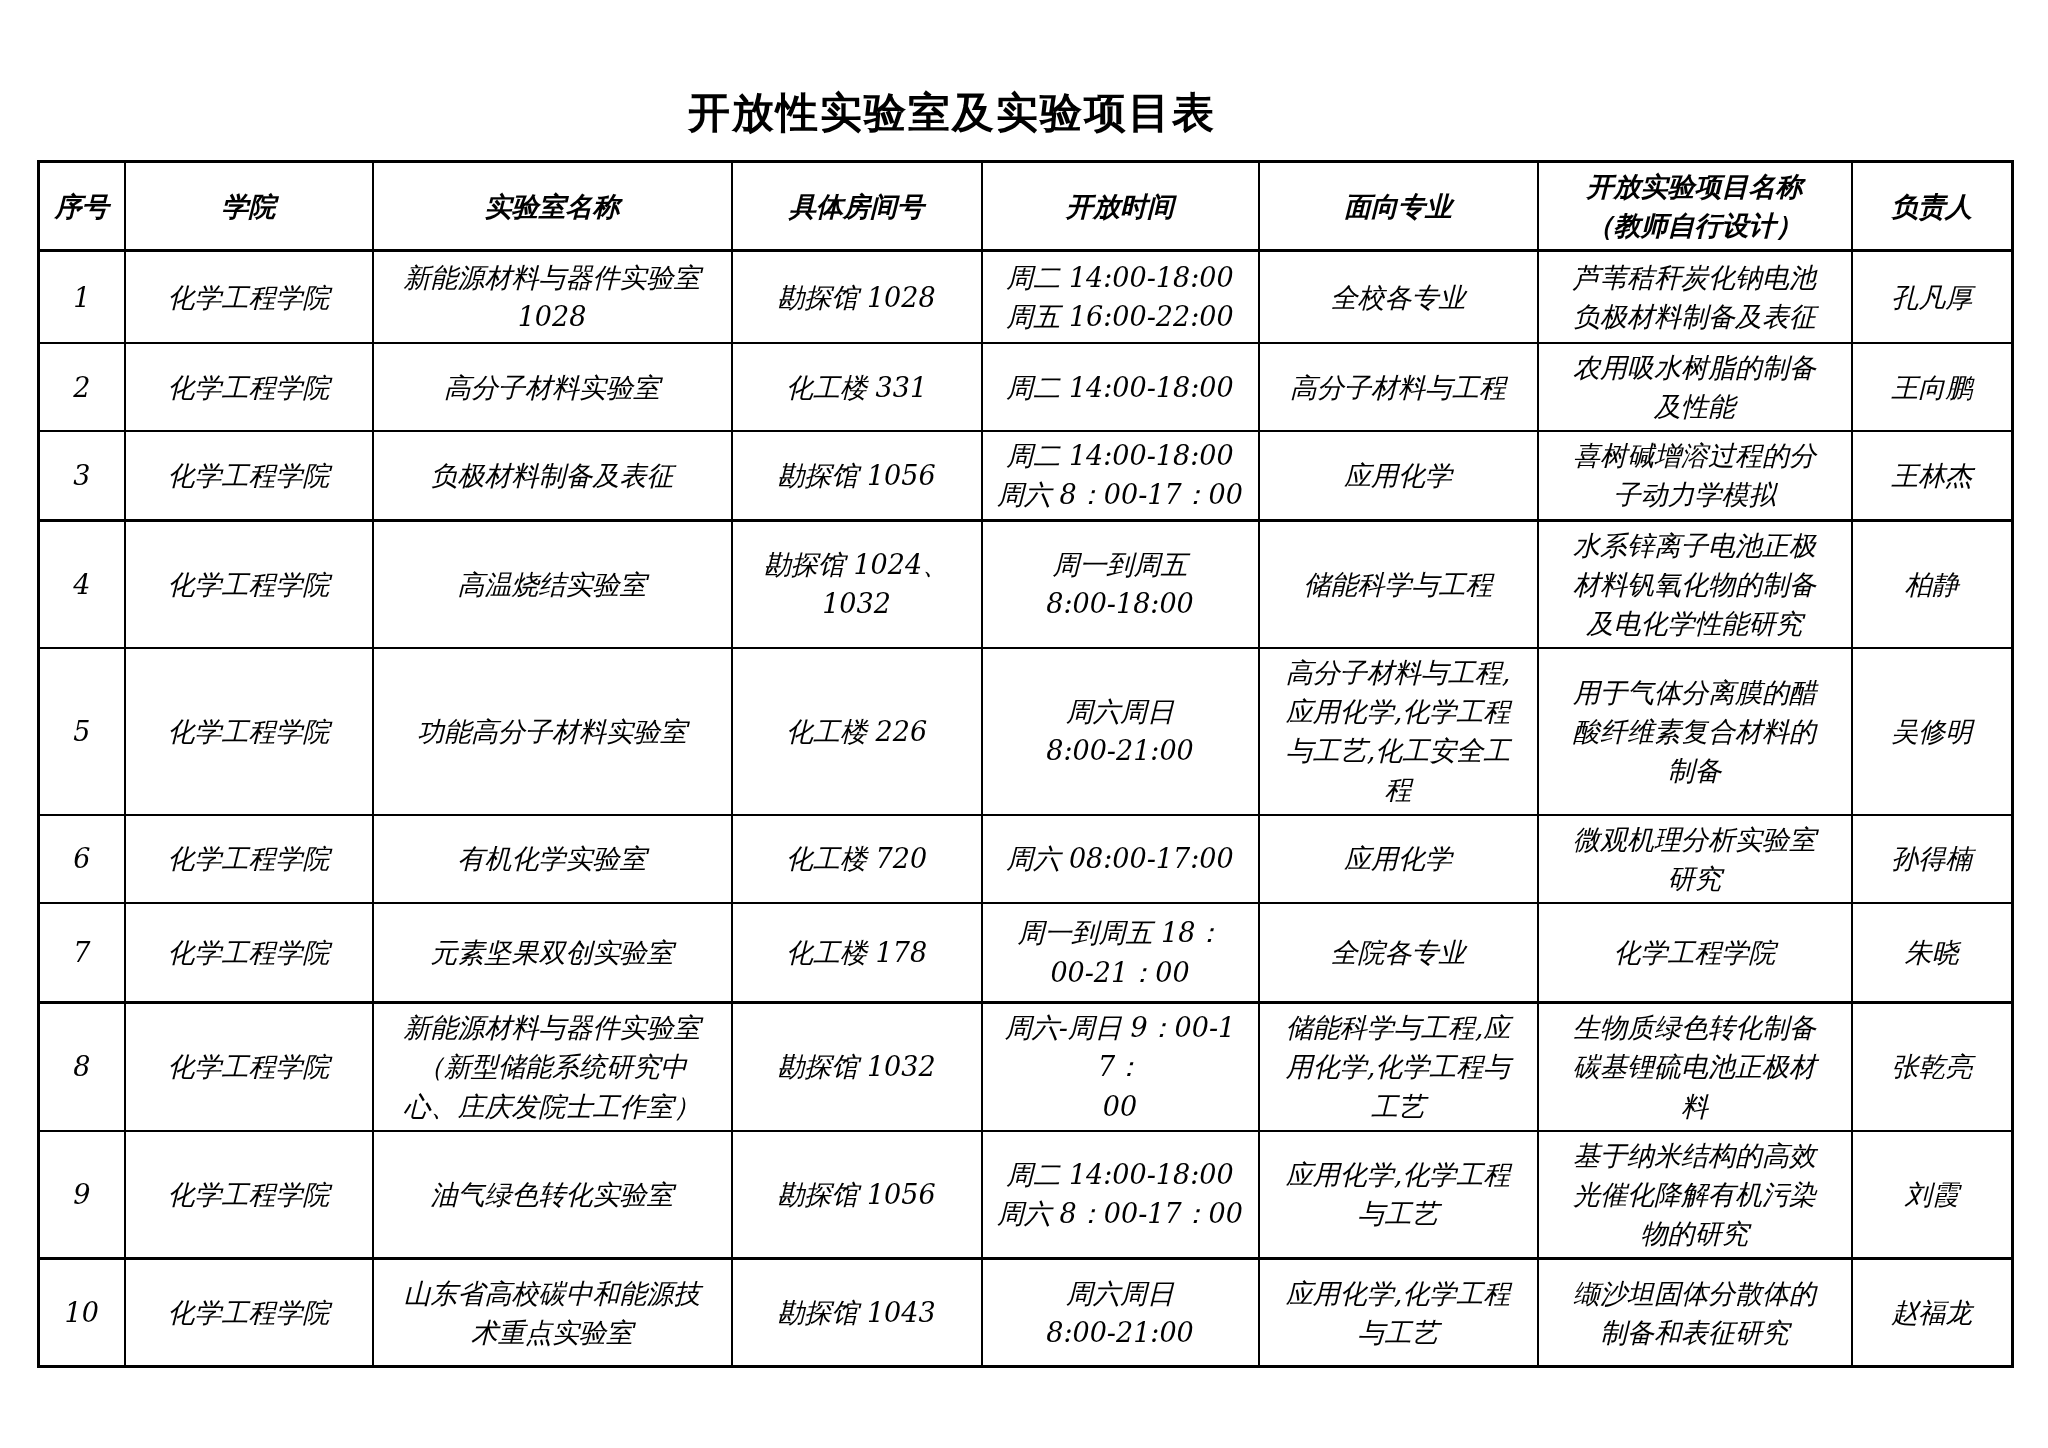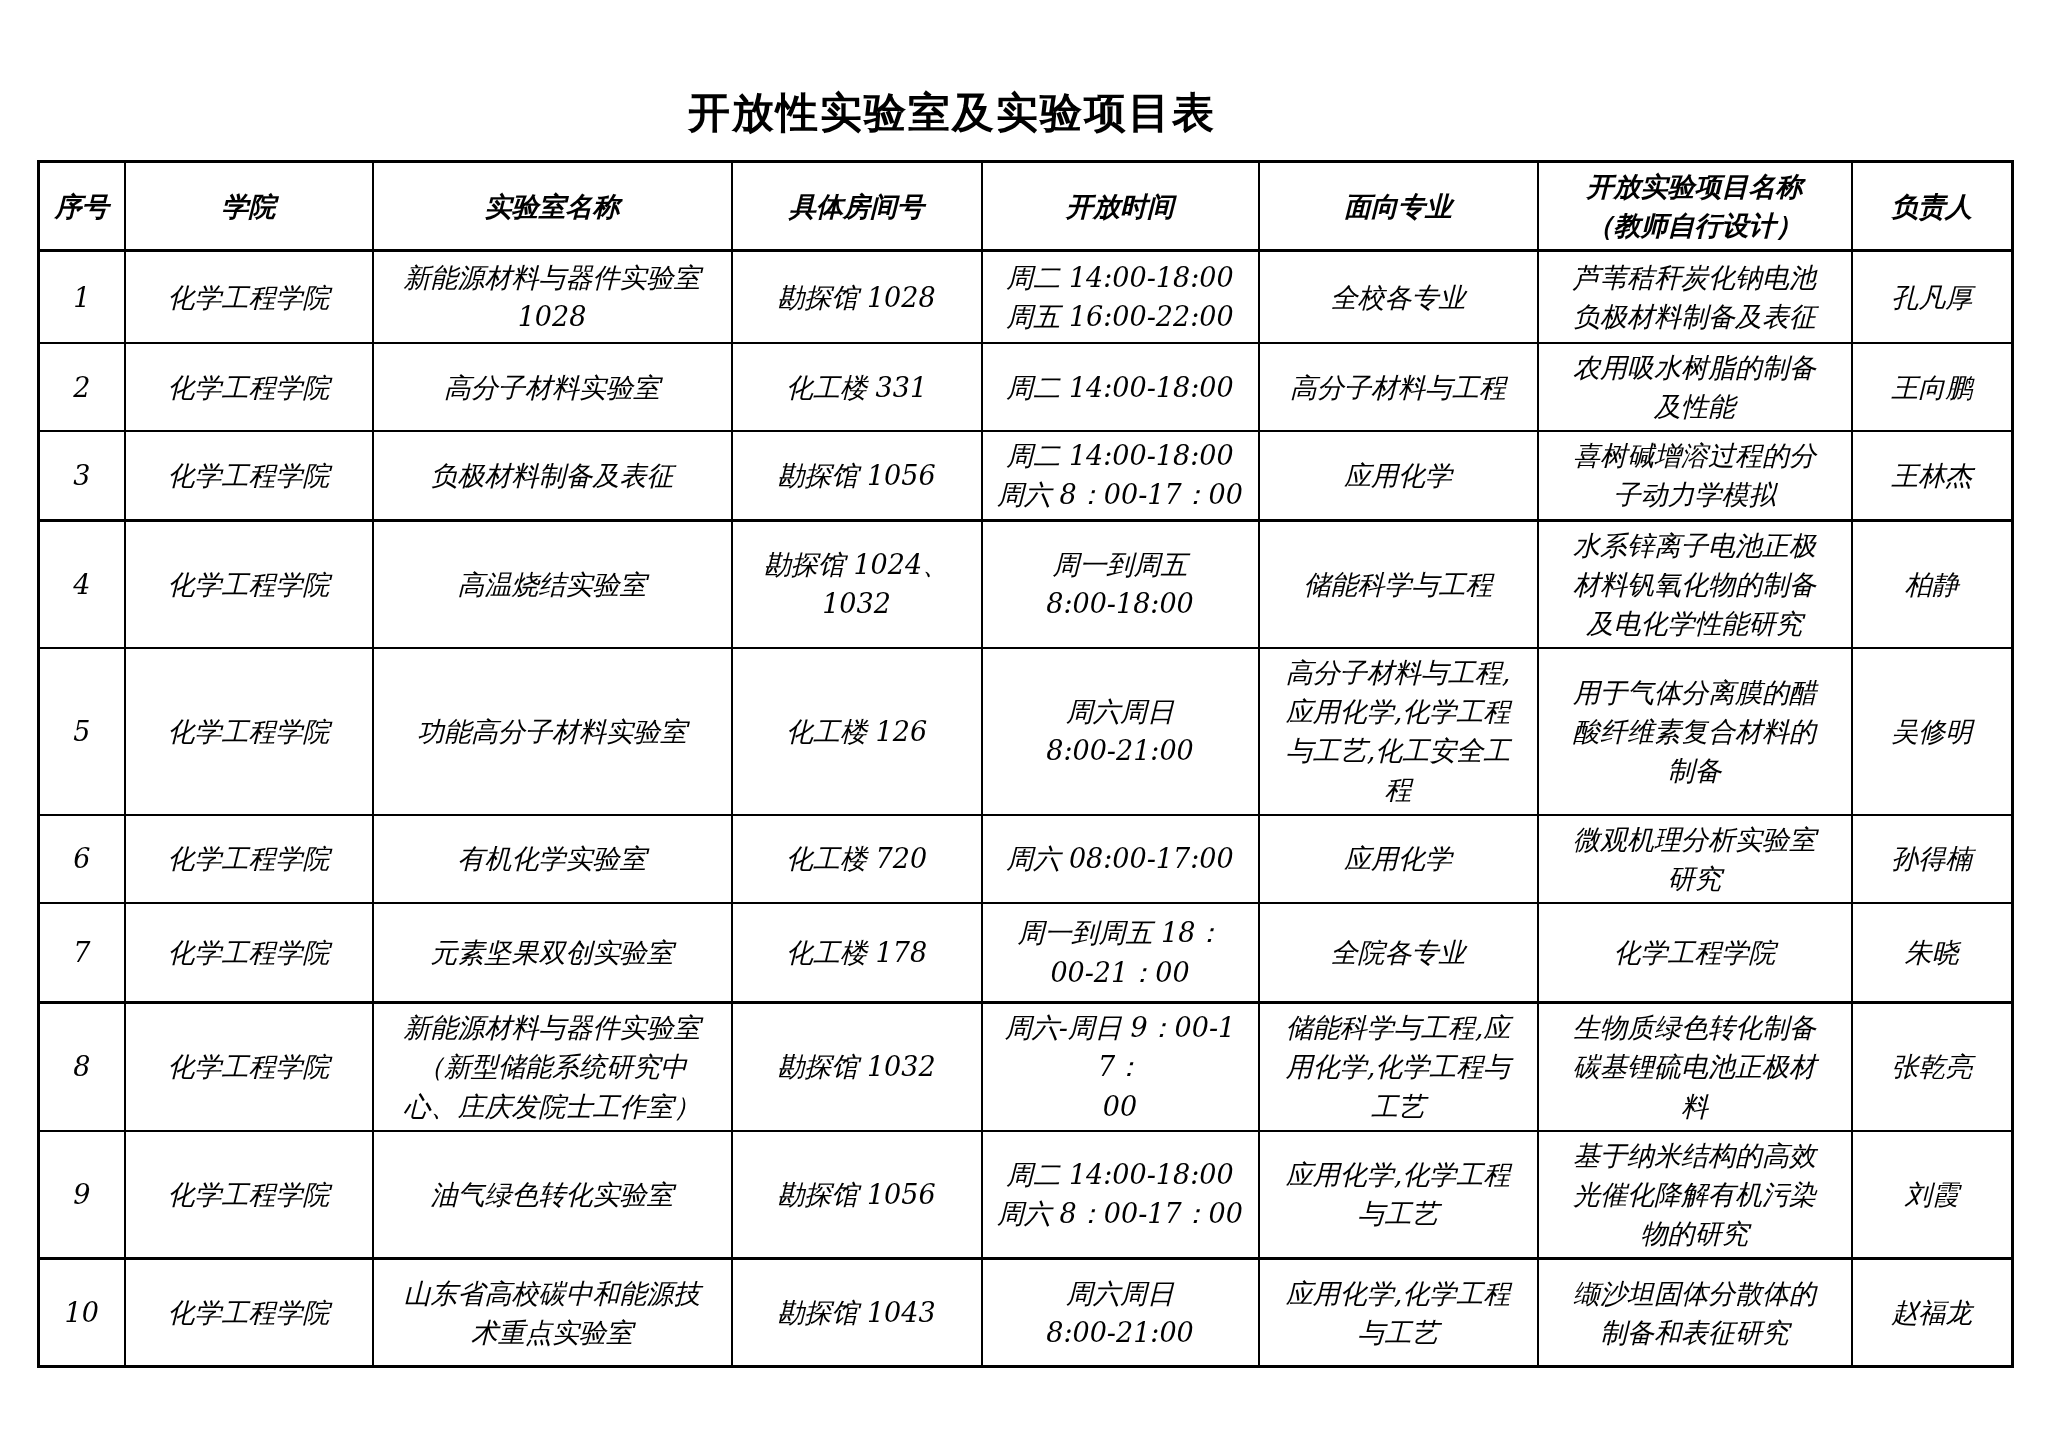--- a/index.html
+++ b/index.html
@@ -145,21 +145,21 @@
           <td>储能科学与工程</td>
           <td>水系锌离子电池正极
 材料钒氧化物的制备
 及电化学性能研究</td>
           <td>柏静</td>
         </tr>
         <tr>
           <td>5</td>
           <td>化学工程学院</td>
           <td>功能高分子材料实验室</td>
-          <td>化工楼 126</td>
+          <td>化工楼 226</td>
           <td>周六周日
 8:00-21:00</td>
           <td>高分子材料与工程,
 应用化学,化学工程
 与工艺,化工安全工
 程</td>
           <td>用于气体分离膜的醋
 酸纤维素复合材料的
 制备</td>
           <td>吴修明</td>

